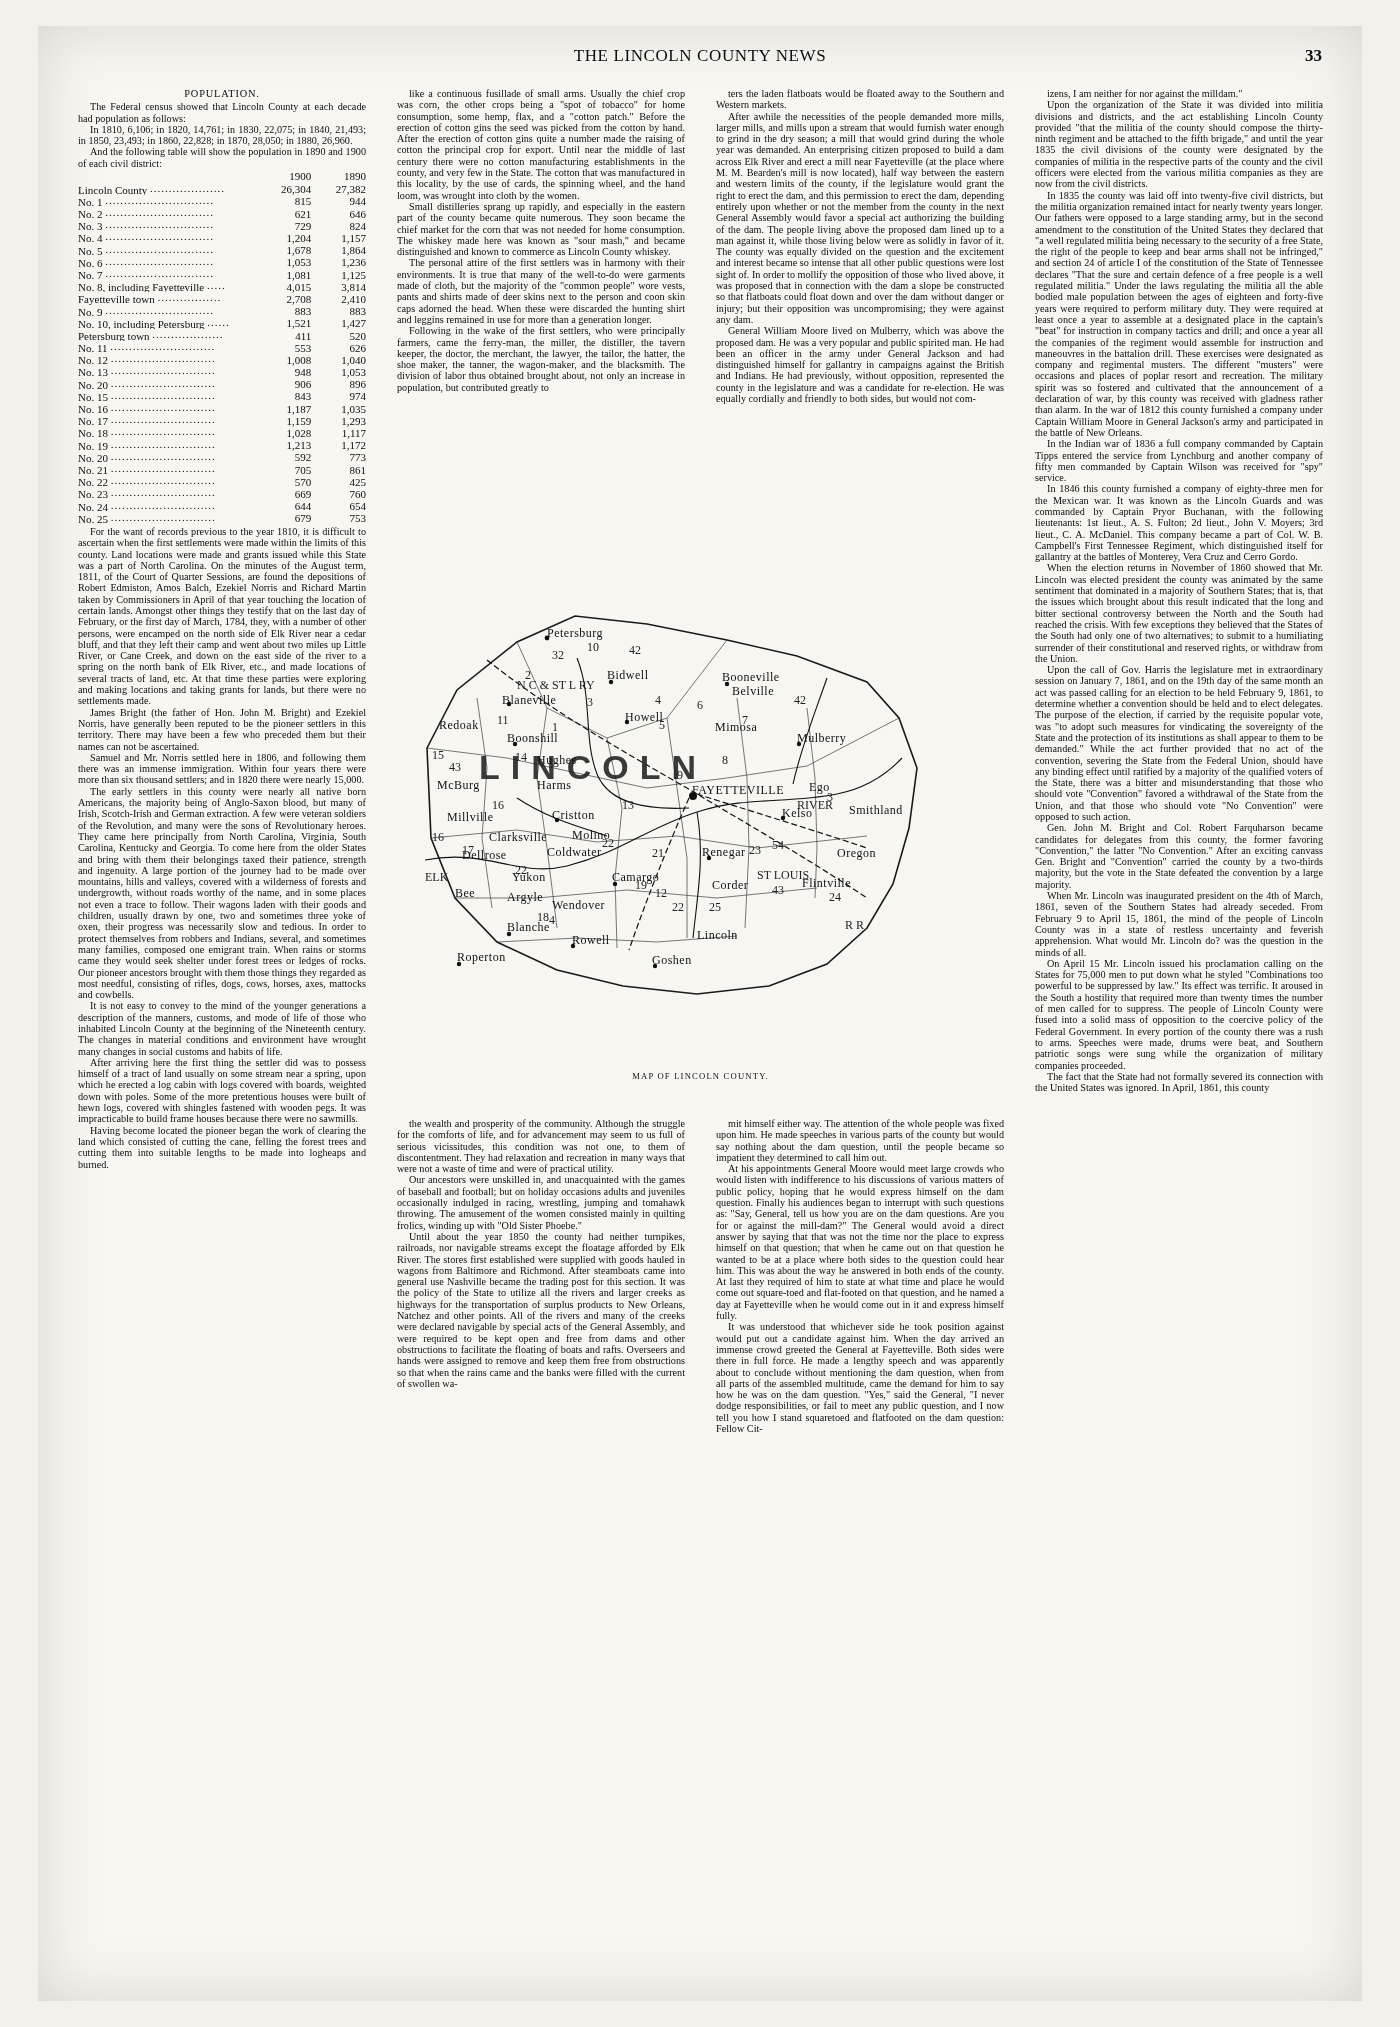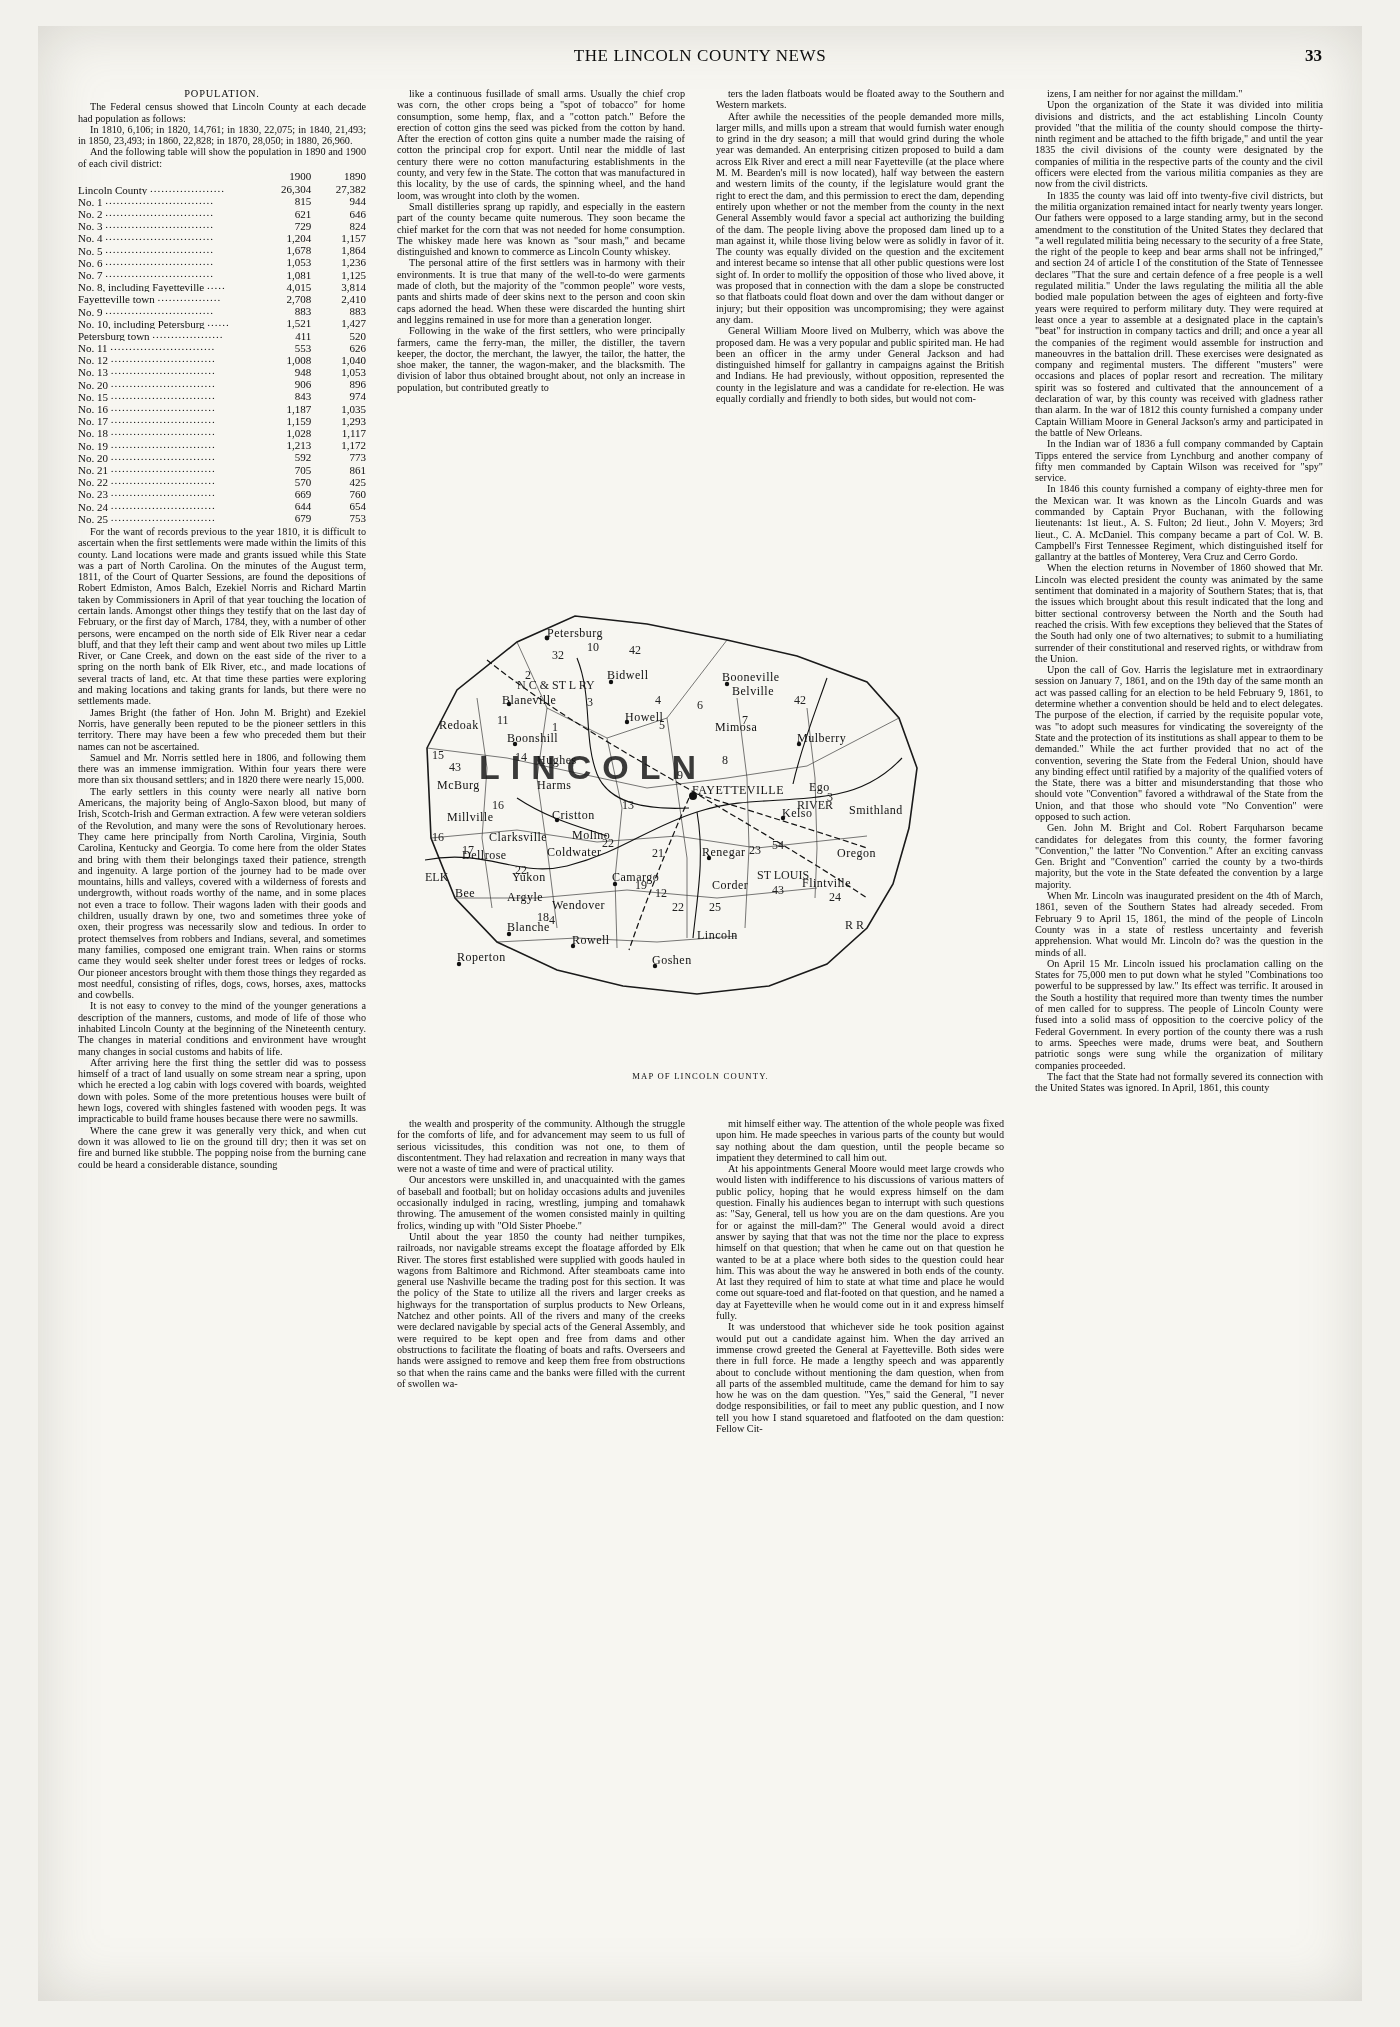--- a/index.html
+++ b/index.html
@@ -348,21 +348,21 @@
             </tr>
           </tbody>
       </table>
 
       <p class="para">For the want of records previous to the year 1810, it is difficult to ascertain when the first settlements were made within the limits of this county. Land locations were made and grants issued while this State was a part of North Carolina. On the minutes of the August term, 1811, of the Court of Quarter Sessions, are found the depositions of Robert Edmiston, Amos Balch, Ezekiel Norris and Richard Martin taken by Commissioners in April of that year touching the location of certain lands. Amongst other things they testify that on the last day of February, or the first day of March, 1784, they, with a number of other persons, were encamped on the north side of Elk River near a cedar bluff, and that they left their camp and went about two miles up Little River, or Cane Creek, and down on the east side of the river to a spring on the north bank of Elk River, etc., and made locations of several tracts of land, etc. At that time these parties were exploring and making locations and taking grants for lands, but there were no settlements made.</p>
       <p class="para">James Bright (the father of Hon. John M. Bright) and Ezekiel Norris, have generally been reputed to be the pioneer settlers in this territory. There may have been a few who preceded them but their names can not be ascertained.</p>
       <p class="para">Samuel and Mr. Norris settled here in 1806, and following them there was an immense immigration. Within four years there were more than six thousand settlers; and in 1820 there were nearly 15,000.</p>
       <p class="para">The early settlers in this county were nearly all native born Americans, the majority being of Anglo-Saxon blood, but many of Irish, Scotch-Irish and German extraction. A few were veteran soldiers of the Revolution, and many were the sons of Revolutionary heroes. They came here principally from North Carolina, Virginia, South Carolina, Kentucky and Georgia. To come here from the older States and bring with them their belongings taxed their patience, strength and ingenuity. A large portion of the journey had to be made over mountains, hills and valleys, covered with a wilderness of forests and undergrowth, without roads worthy of the name, and in some places not even a trace to follow. Their wagons laden with their goods and children, usually drawn by one, two and sometimes three yoke of oxen, their progress was necessarily slow and tedious. In order to protect themselves from robbers and Indians, several, and sometimes many families, composed one emigrant train. When rains or storms came they would seek shelter under forest trees or ledges of rocks. Our pioneer ancestors brought with them those things they regarded as most needful, consisting of rifles, dogs, cows, horses, axes, mattocks and cowbells.</p>
       <p class="para">It is not easy to convey to the mind of the younger generations a description of the manners, customs, and mode of life of those who inhabited Lincoln County at the beginning of the Nineteenth century. The changes in material conditions and environment have wrought many changes in social customs and habits of life.</p>
       <p class="para">After arriving here the first thing the settler did was to possess himself of a tract of land usually on some stream near a spring, upon which he erected a log cabin with logs covered with boards, weighted down with poles. Some of the more pretentious houses were built of hewn logs, covered with shingles fastened with wooden pegs. It was impracticable to build frame houses because there were no sawmills.</p>
-      <p class="para">Where the cane grew it was generally very thick, and when cut down it was allowed to lie on the ground till dry; then it was set on fire and burned like stubble. The popping noise from the burning cane could be heard a considerable distance, sounding</p>
+      <p class="para">Having become located the pioneer began the work of clearing the land which consisted of cutting the cane, felling the forest trees and cutting them into suitable lengths to be made into logheaps and burned.</p>
     </div>
 
     <div class="col col2">
       <p class="para">like a continuous fusillade of small arms. Usually the chief crop was corn, the other crops being a "spot of tobacco" for home consumption, some hemp, flax, and a "cotton patch." Before the erection of cotton gins the seed was picked from the cotton by hand. After the erection of cotton gins quite a number made the raising of cotton the principal crop for export. Until near the middle of last century there were no cotton manufacturing establishments in the county, and very few in the State. The cotton that was manufactured in this locality, by the use of cards, the spinning wheel, and the hand loom, was wrought into cloth by the women.</p>
       <p class="para">Small distilleries sprang up rapidly, and especially in the eastern part of the county became quite numerous. They soon became the chief market for the corn that was not needed for home consumption. The whiskey made here was known as "sour mash," and became distinguished and known to commerce as Lincoln County whiskey.</p>
       <p class="para">The personal attire of the first settlers was in harmony with their environments. It is true that many of the well-to-do were garments made of cloth, but the majority of the "common people" wore vests, pants and shirts made of deer skins next to the person and coon skin caps adorned the head. When these were discarded the hunting shirt and leggins remained in use for more than a generation longer.</p>
       <p class="para">Following in the wake of the first settlers, who were principally farmers, came the ferry-man, the miller, the distiller, the tavern keeper, the doctor, the merchant, the lawyer, the tailor, the hatter, the shoe maker, the tanner, the wagon-maker, and the blacksmith. The division of labor thus obtained brought about, not only an increase in population, but contributed greatly to</p>
     </div>
 
     <div class="col col3">

